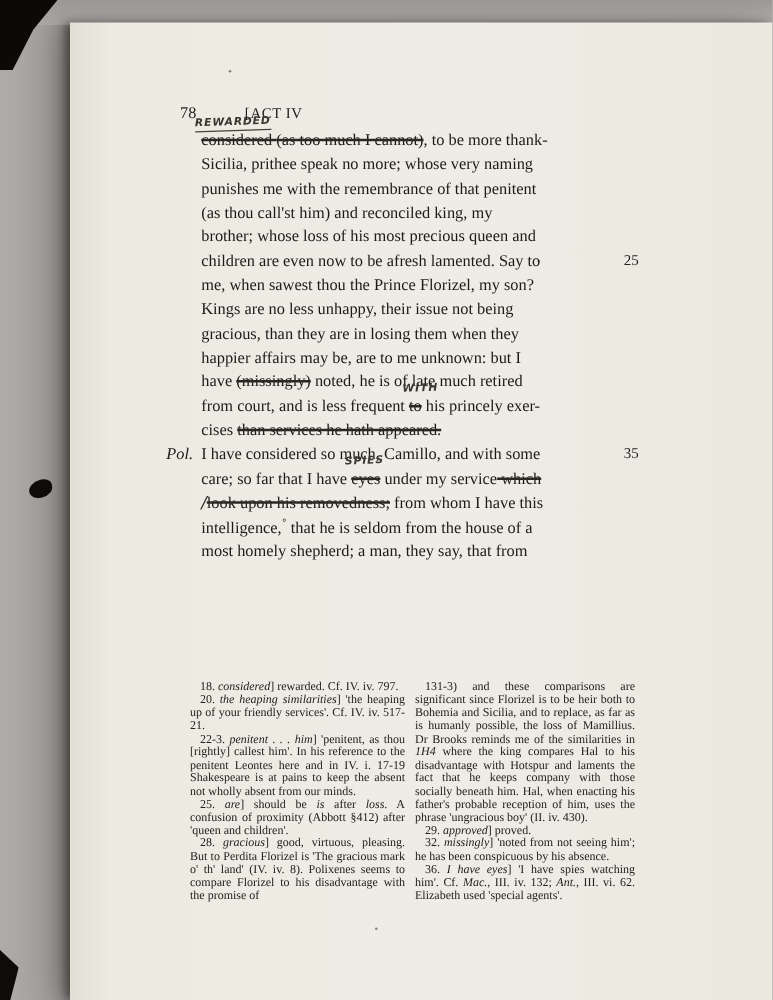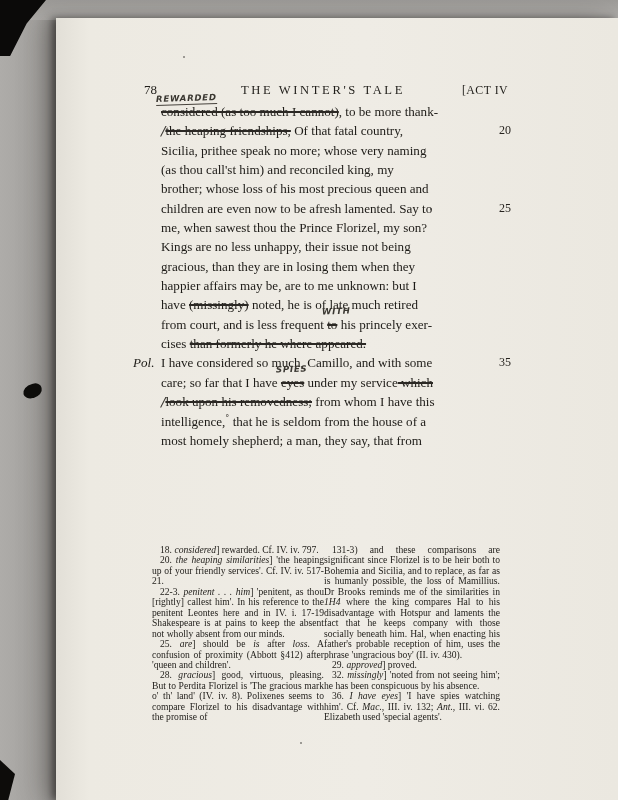--- a/index.html
+++ b/index.html
@@ -39,51 +39,50 @@
   .sup{font-size:8px;vertical-align:5px;}
   .speaker{position:absolute;left:-28px;font-style:italic;}
   .lineno{position:absolute;left:338px;font-size:12px;color:#26231f;}
   .note{position:absolute;top:-11px;left:-5px;font-family:"DejaVu Sans",sans-serif;
     font-size:8.6px;font-style:italic;font-weight:bold;letter-spacing:.7px;color:#3a3731;
     white-space:nowrap;transform:rotate(-2deg);}
   .note.u{border-bottom:1px solid #46423c;padding-bottom:1px;}
   
   .fncol{position:absolute;top:527px;color:#24221e;font-size:9.6px;line-height:10.45px;}
   .fncol.left{left:96px;width:172px;}
-  .fncol.right{left:268px;width:176px;}
+  .fncol.right{left:276px;width:176px;}
   .fn{text-align:justify;text-indent:8px;}
 </style>
 </head>
 <body>
 
 <div class="scan">
   <div class="bed-shadow"></div>
   <div class="bed-top"></div>
 
   <div class="page">
     <div class="header">
       <span class="pgnum">78</span>
-      <span class="running-title">THE WINTER'S TALE</span>
       <span class="act">[ACT IV</span>
     </div>
 
     <div class="textblock" id="textblock">
         <div class="line"><span class="seg strike">considered <span class="note u">REWARDED</span></span><span class="seg strike">(as too much I cannot)</span><span class="seg">, to be more thank-</span></div>
-        <div class="line"><span class="seg hand">/</span><span class="seg strike">the heaping friendships,</span><span class="seg"> Of that fatal country,</span><span class="lineno">20</span></div>
         <div class="line"><span class="seg">Sicilia, prithee speak no more; whose very naming</span></div>
+        <div class="line"><span class="seg">punishes me with the remembrance of that penitent</span></div>
         <div class="line"><span class="seg">(as thou call'st him) and reconciled king, my</span></div>
         <div class="line"><span class="seg">brother; whose loss of his most precious queen and</span></div>
         <div class="line"><span class="seg">children are even now to be afresh lamented. Say to</span><span class="lineno">25</span></div>
         <div class="line"><span class="seg">me, when sawest thou the Prince Florizel, my son?</span></div>
         <div class="line"><span class="seg">Kings are no less unhappy, their issue not being</span></div>
         <div class="line"><span class="seg">gracious, than they are in losing them when they</span></div>
         <div class="line"><span class="seg">happier affairs may be, are to me unknown: but I</span></div>
         <div class="line"><span class="seg">have </span><span class="seg strike">(missingly)</span><span class="seg"> noted, he is of late much retired</span></div>
         <div class="line"><span class="seg">from court, and is less frequent </span><span class="seg strike">to<span class="note">WITH</span></span><span class="seg"> his princely exer-</span></div>
-        <div class="line"><span class="seg">cises </span><span class="seg strike">than formerly he where appeared.</span></div>
+        <div class="line"><span class="seg">cises </span><span class="seg strike">than services he hath appeared.</span></div>
         <div class="line"><span class="speaker">Pol.</span><span class="seg">I have considered so much, Camillo, and with some</span><span class="lineno">35</span></div>
         <div class="line"><span class="seg">care; so far that I have </span><span class="seg strike">eyes<span class="note">SPIES</span></span><span class="seg"> under my service</span><span class="seg strike"> which</span></div>
         <div class="line"><span class="seg hand">/</span><span class="seg strike">look upon his removedness;</span><span class="seg"> from whom I have this</span></div>
         <div class="line"><span class="seg">intelligence,</span><span class="seg hand sup">°</span><span class="seg"> that he is seldom from the house of a</span></div>
         <div class="line"><span class="seg">most homely shepherd; a man, they say, that from</span></div>
       </div>
 
     <div class="fncol left" id="fnleft">
         <div class="fn"><span class="seg">18. </span><span class="seg it">considered</span><span class="seg">] rewarded. Cf. IV. iv. 797.</span></div>
         <div class="fn"><span class="seg">20. </span><span class="seg it">the heaping similarities</span><span class="seg">] 'the heaping up of your friendly services'. Cf. IV. iv. 517-21.</span></div>

